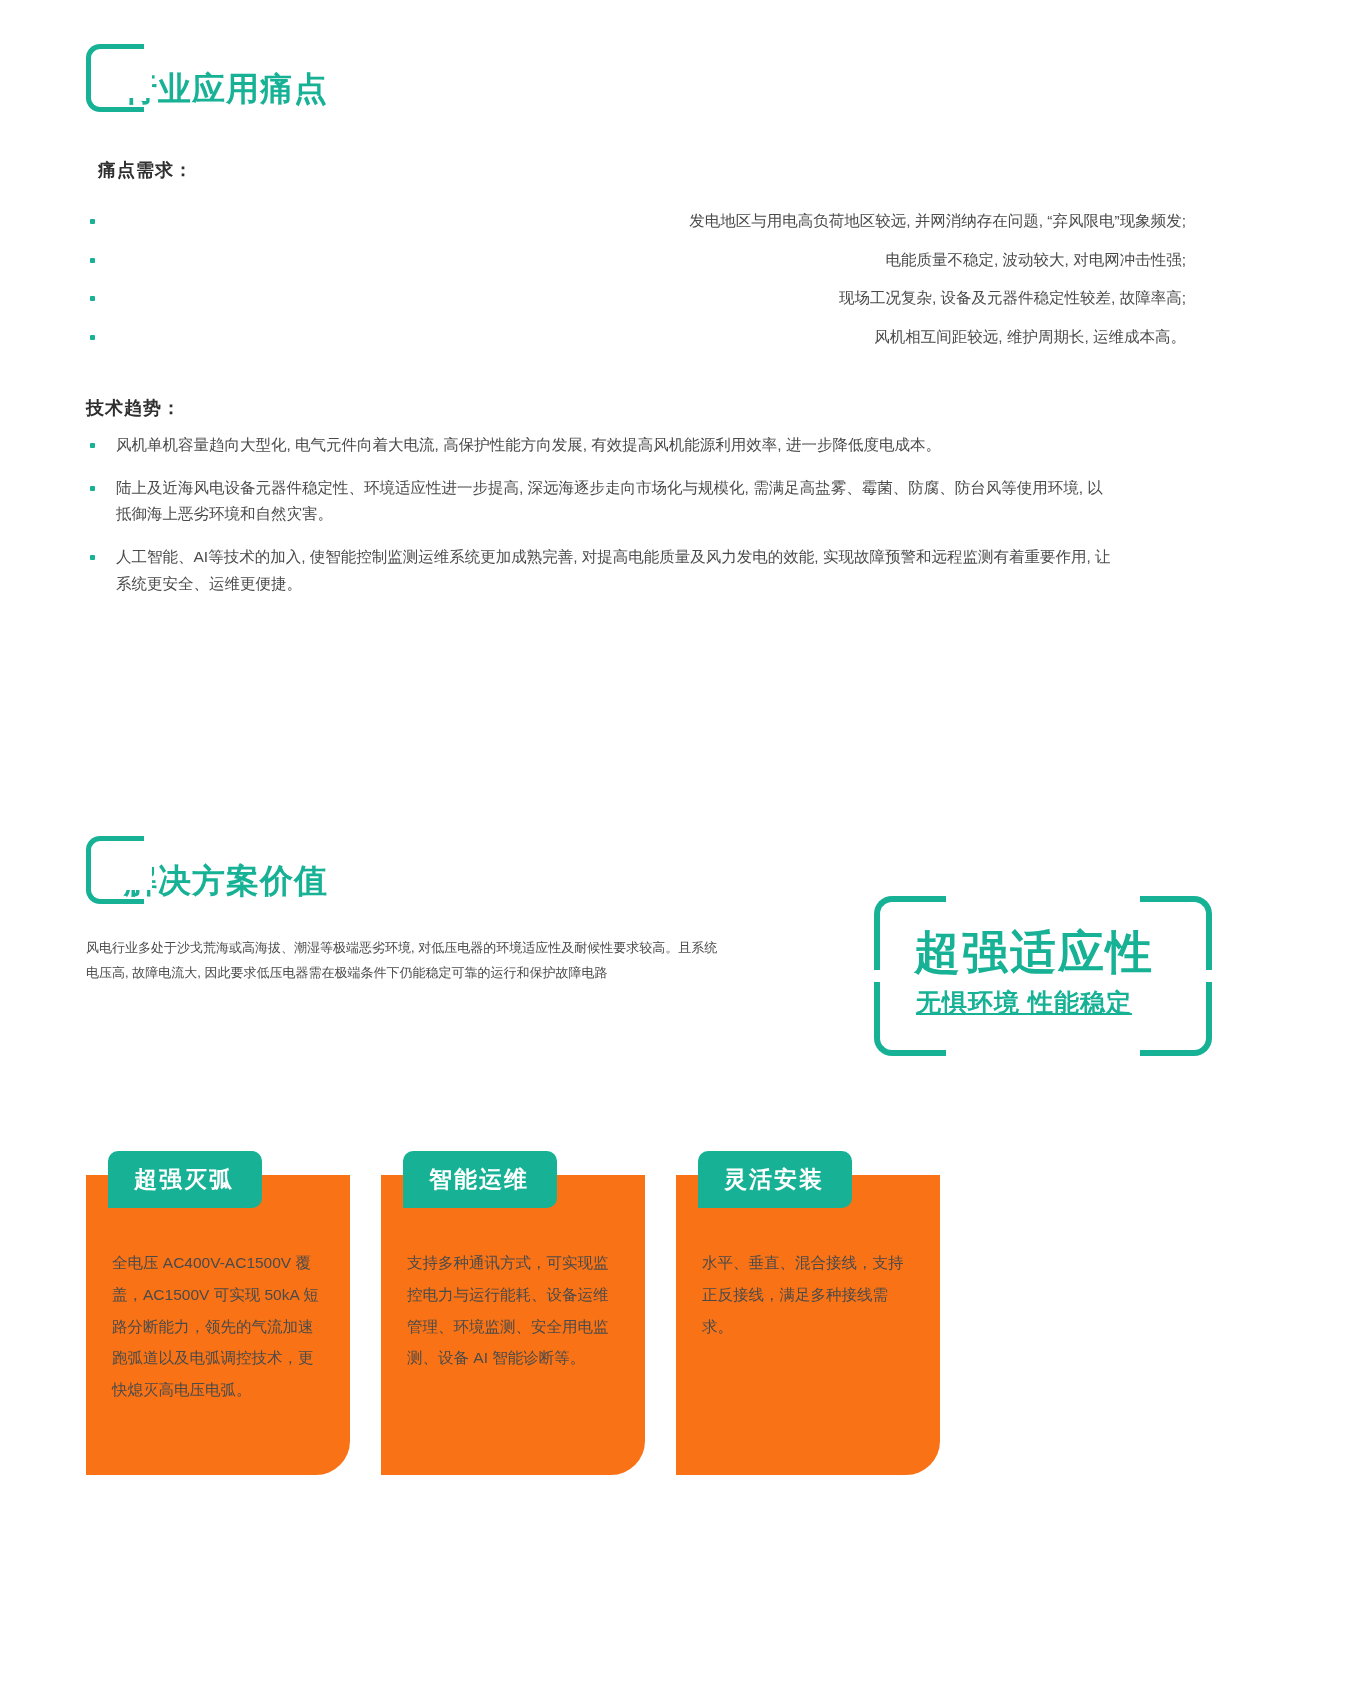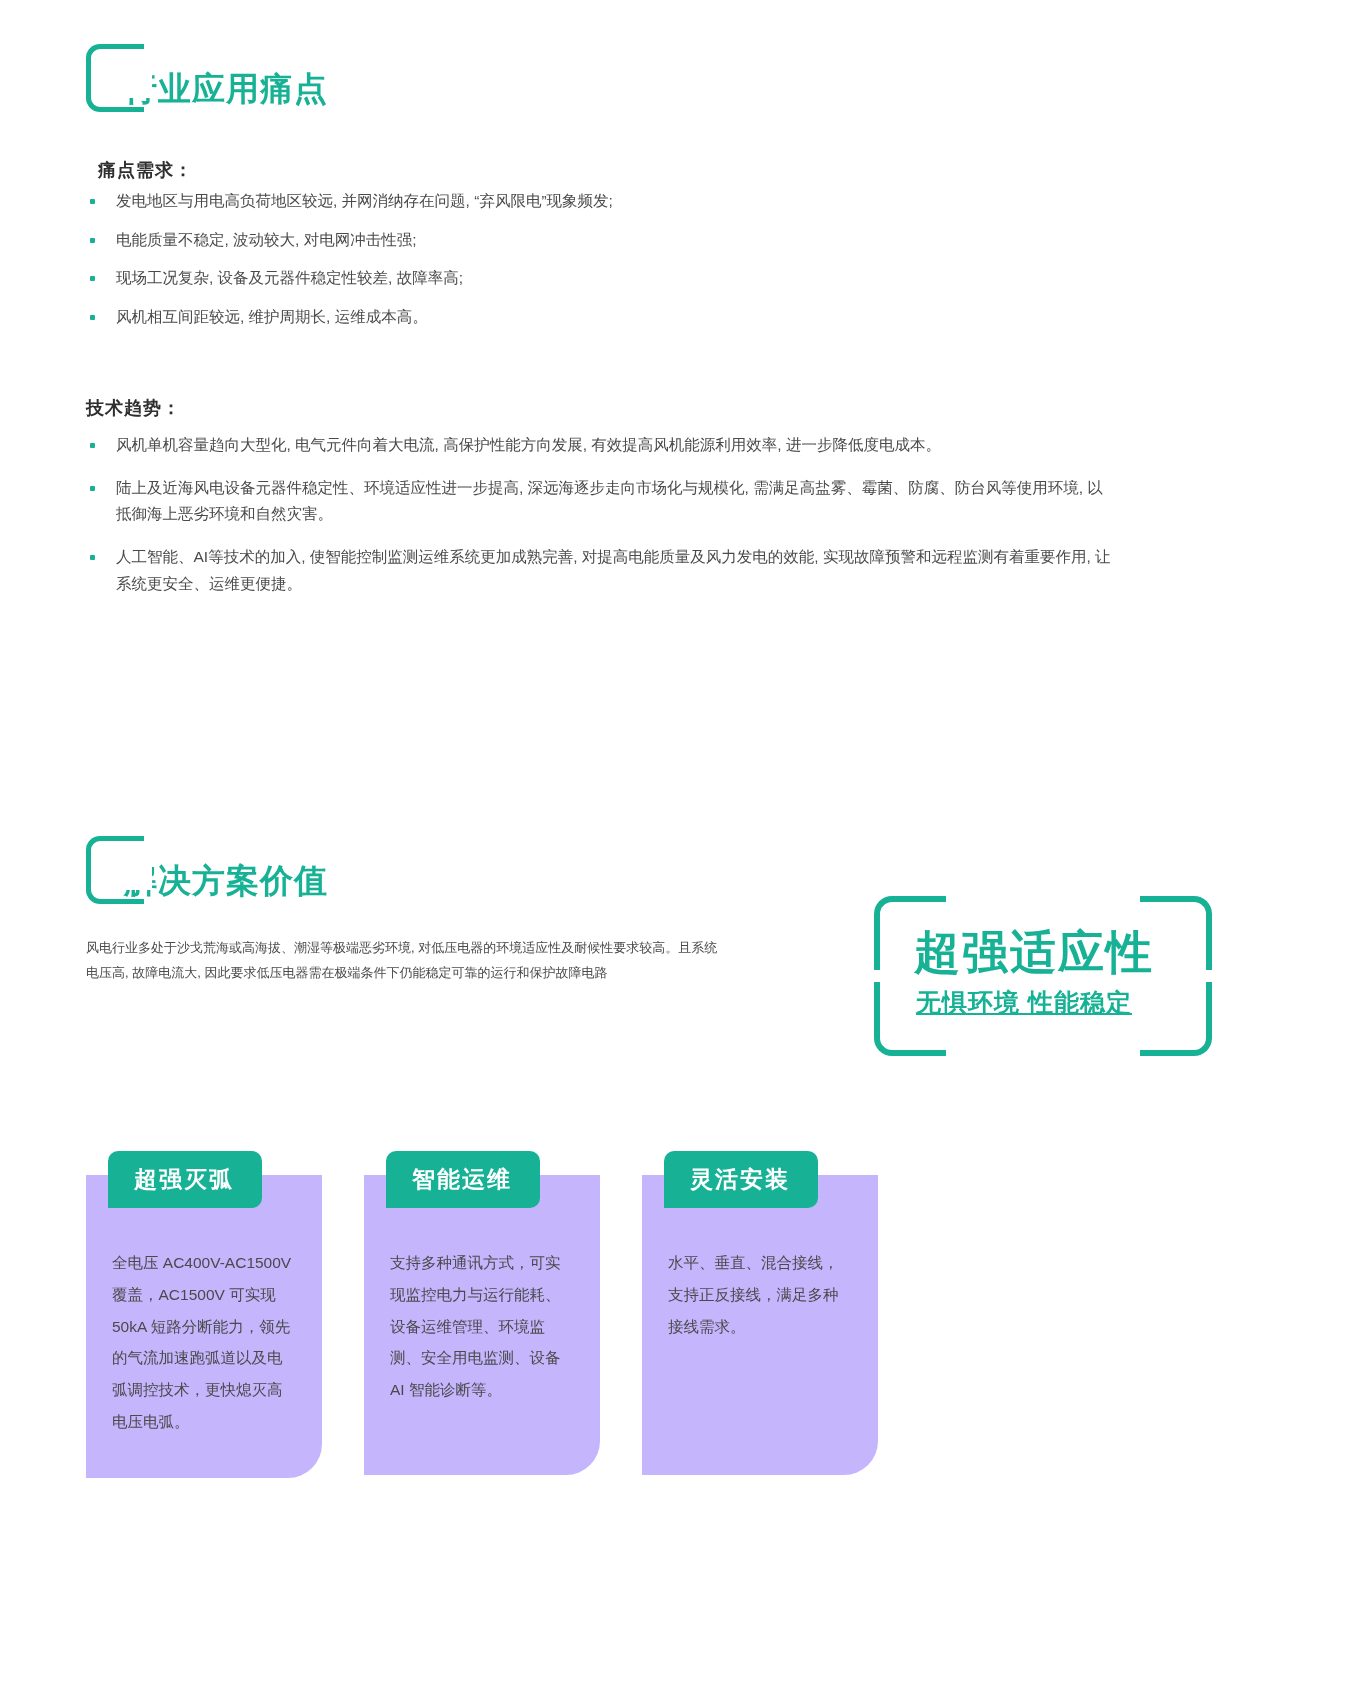--- a/index.html
+++ b/index.html
@@ -194,26 +194,26 @@
   .cards {
     position: absolute;
     left: 86px;
     top: 1175px;
     width: 1180px;
     display: flex;
     gap: 0;
   }
   .card {
     position: relative;
-    width: 236px;
-    margin-right: 42px;
+    width: 264px;
+    margin-right: 31px;
   }
   .card-body {
     position: relative;
-    background: #c4b5fd;
+    background: #f97316;
     border-radius: 0 0 34px 0;
     padding: 72px 26px 40px 26px;
     min-height: 260px;
     box-sizing: border-box;
   }
   .card-tab {
     position: absolute;
     left: 22px;
     top: -24px;
     background: #17b295;
@@ -241,21 +241,21 @@
 
 <div class="page">
 
   <div class="section-head" style="left:86px; top:44px;">
     <div class="bracket"></div>
     <div class="section-title">行业应用痛点</div>
   </div>
 
   <div class="sub-head" style="left:98px; top:158px;">痛点需求：</div>
 
-  <ul class="bullet-list" style="left:86px; top:188px; width:1100px;">
+  <ul class="bullet-list" style="left:86px; top:208px; width:1100px;text-align:right;">
     <li>发电地区与用电高负荷地区较远, 并网消纳存在问题, “弃风限电”现象频发;</li>
     <li>电能质量不稳定, 波动较大, 对电网冲击性强;</li>
     <li>现场工况复杂, 设备及元器件稳定性较差, 故障率高;</li>
     <li>风机相互间距较远, 维护周期长, 运维成本高。</li>
   </ul>
 
   <div class="sub-head" style="left:86px; top:396px;">技术趋势：</div>
 
   <ul class="bullet-list wide" style="left:86px; top:432px; width:1030px;">
     <li>风机单机容量趋向大型化, 电气元件向着大电流, 高保护性能方向发展, 有效提高风机能源利用效率, 进一步降低度电成本。</li>

